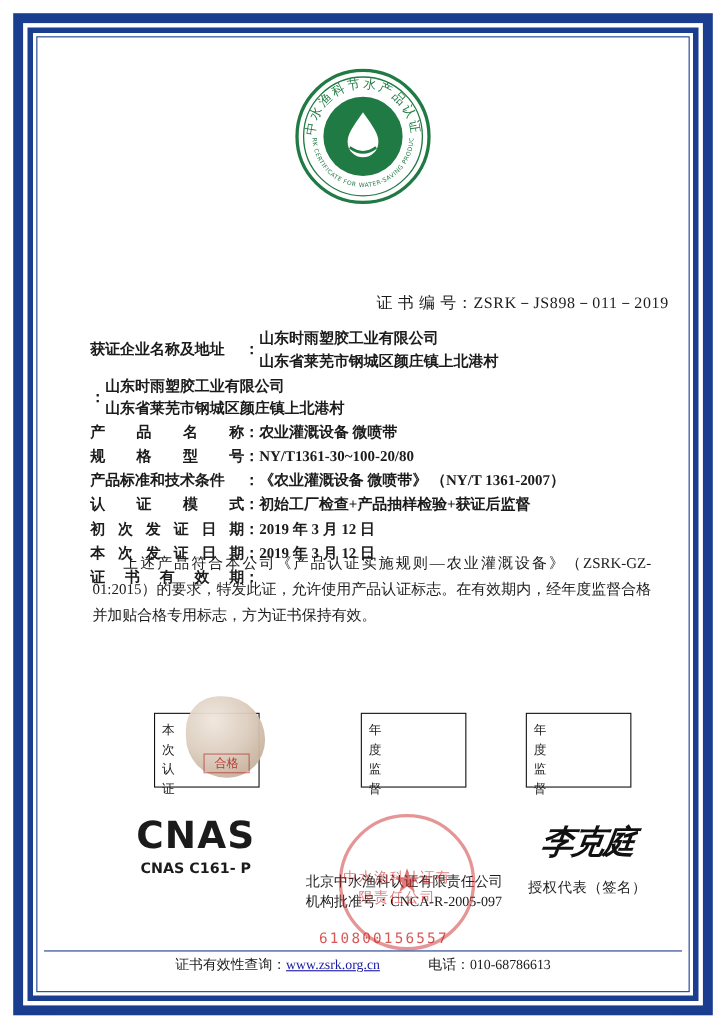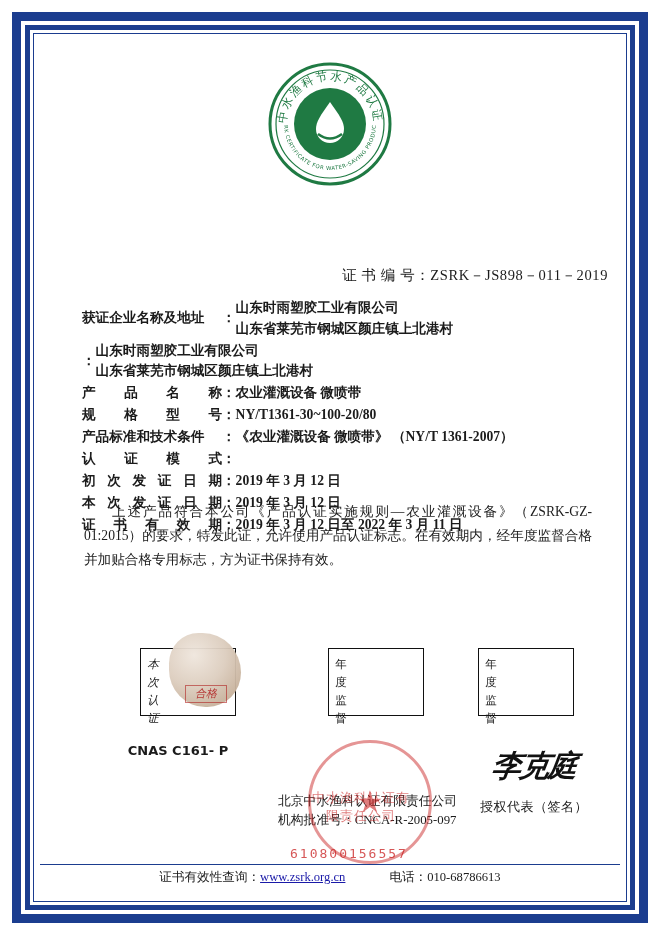--- a/index.html
+++ b/index.html
@@ -149,21 +149,21 @@
   }
   .sbox .vlabel {
     position: absolute;
     left: 4px; top: 6px;
     width: 16px;
     font-size: 11.5px;
     line-height: 18px;
     text-align: center;
     letter-spacing: 0;
   }
-  .sbox.b1 { left: 0; width: 96px; font-style: italic; }
+  .sbox.b1 { left: 0; width: 96px; }
   .sbox.b2 { left: 188px; width: 96px; }
   .sbox.b3 { left: 338px; width: 96px; }
 
   .photo-blob {
     position: absolute;
     left: 28px; top: -16px;
     width: 72px; height: 74px;
     border-radius: 42% 55% 48% 52%;
     background:
       radial-gradient(circle at 35% 30%, #efe6dd 0%, #dccdbe 45%, #c9b49f 75%, #bda68e 100%);
@@ -395,20 +395,21 @@
     </div>
 
     <div class="f-row">
       <div class="f-label sp">
         <span>认</span>
         <span>证</span>
         <span>模</span>
         <span>式</span>
       </div>
       <div class="f-colon">：</div>
+      <div class="f-value">初始工厂检查+产品抽样检验+获证后监督</div>
     </div>
 
     <div class="f-row">
       <div class="f-label sp">
         <span>初</span>
         <span>次</span>
         <span>发</span>
         <span>证</span>
         <span>日</span>
         <span>期</span>
@@ -432,41 +433,41 @@
 
     <div class="f-row">
       <div class="f-label sp">
         <span>证</span>
         <span>书</span>
         <span>有</span>
         <span>效</span>
         <span>期</span>
       </div>
       <div class="f-colon">：</div>
-      <div class="f-value">2019 年 3 月 12 日至 2022 年 3 月 11 日</div>
     </div>
   </div>
 
   <div class="para">上述产品符合本公司《产品认证实施规则—农业灌溉设备》（ZSRK-GZ- 01:2015）的要求，特发此证，允许使用产品认证标志。在有效期内，经年度监督合格并加贴合格专用标志，方为证书保持有效。</div>
 
   <div class="boxes">
     <div class="sbox b1">
       <div class="vlabel">本次认证</div>
       <div class="photo-blob"></div>
       <div class="photo-stamp">合格</div>
     </div>
     <div class="sbox b2">
       <div class="vlabel">年度监督</div>
     </div>
     <div class="sbox b3">
       <div class="vlabel">年度监督</div>
     </div>
   </div>
 
   <div class="cnas">
+    <div class="cnas-logo">CNAS</div>
     <div class="cnas-code">CNAS C161- P</div>
   </div>
 
   <div class="issuer">
     <div>北京中水渔科认证有限责任公司</div>
     <div>机构批准号：CNCA-R-2005-097</div>
   </div>
 
   <div class="seal">
     <div class="seal-star">★</div>

